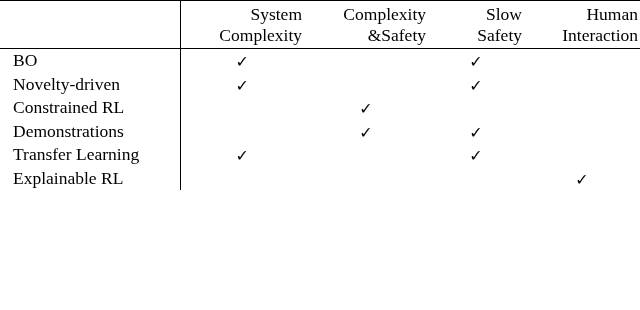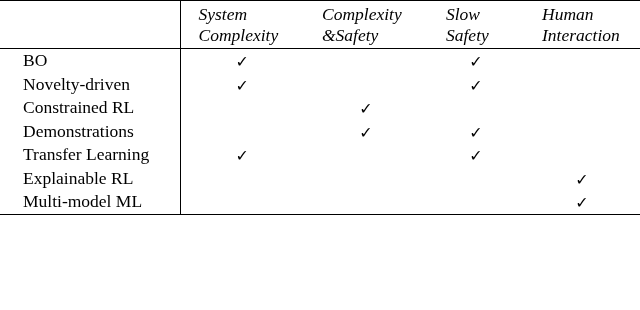--- a/index.html
+++ b/index.html
@@ -48,25 +48,24 @@
     border-right: 1.4px solid #000;
   }
 
   th {
     font-weight: normal;
     vertical-align: bottom;
     padding: 0;
   }
 
   th.col-head {
-    text-align: left;
+    text-align: right;
     padding: 3px 2px 3px 18px;
     font-size: 17.5px;
     line-height: 1.18;
-    font-style: italic;
   }
   th.col-head .head-line {
     display: block;
     white-space: nowrap;
   }
 
   th.col-label {
     width: 180px;
   }
 
@@ -79,21 +78,21 @@
 
   td {
     padding: 0;
     height: 23.5px;
     font-size: 17.5px;
     vertical-align: middle;
   }
 
   td.cell-label {
     text-align: left;
-    padding-left: 23px;
+    padding-left: 13px;
     white-space: nowrap;
   }
 
   td.cell-mark {
     text-align: center;
   }
 
   .check {
     display: inline-block;
     font-size: 16px;
@@ -174,22 +173,15 @@
           <td class="cell-mark"><span class="check">✓</span></td>
           <td class="cell-mark"><span class="check empty"></span></td>
         </tr>
         <tr class="data-row">
           <td class="cell-label">Explainable RL</td>
           <td class="cell-mark"><span class="check empty"></span></td>
           <td class="cell-mark"><span class="check empty"></span></td>
           <td class="cell-mark"><span class="check empty"></span></td>
           <td class="cell-mark"><span class="check">✓</span></td>
         </tr>
-        <tr class="data-row last-row">
-          <td class="cell-label">Multi-model ML</td>
-          <td class="cell-mark"><span class="check empty"></span></td>
-          <td class="cell-mark"><span class="check empty"></span></td>
-          <td class="cell-mark"><span class="check empty"></span></td>
-          <td class="cell-mark"><span class="check">✓</span></td>
-        </tr>
       </tbody>
   </table>
 </div>
 
 </body></html>

